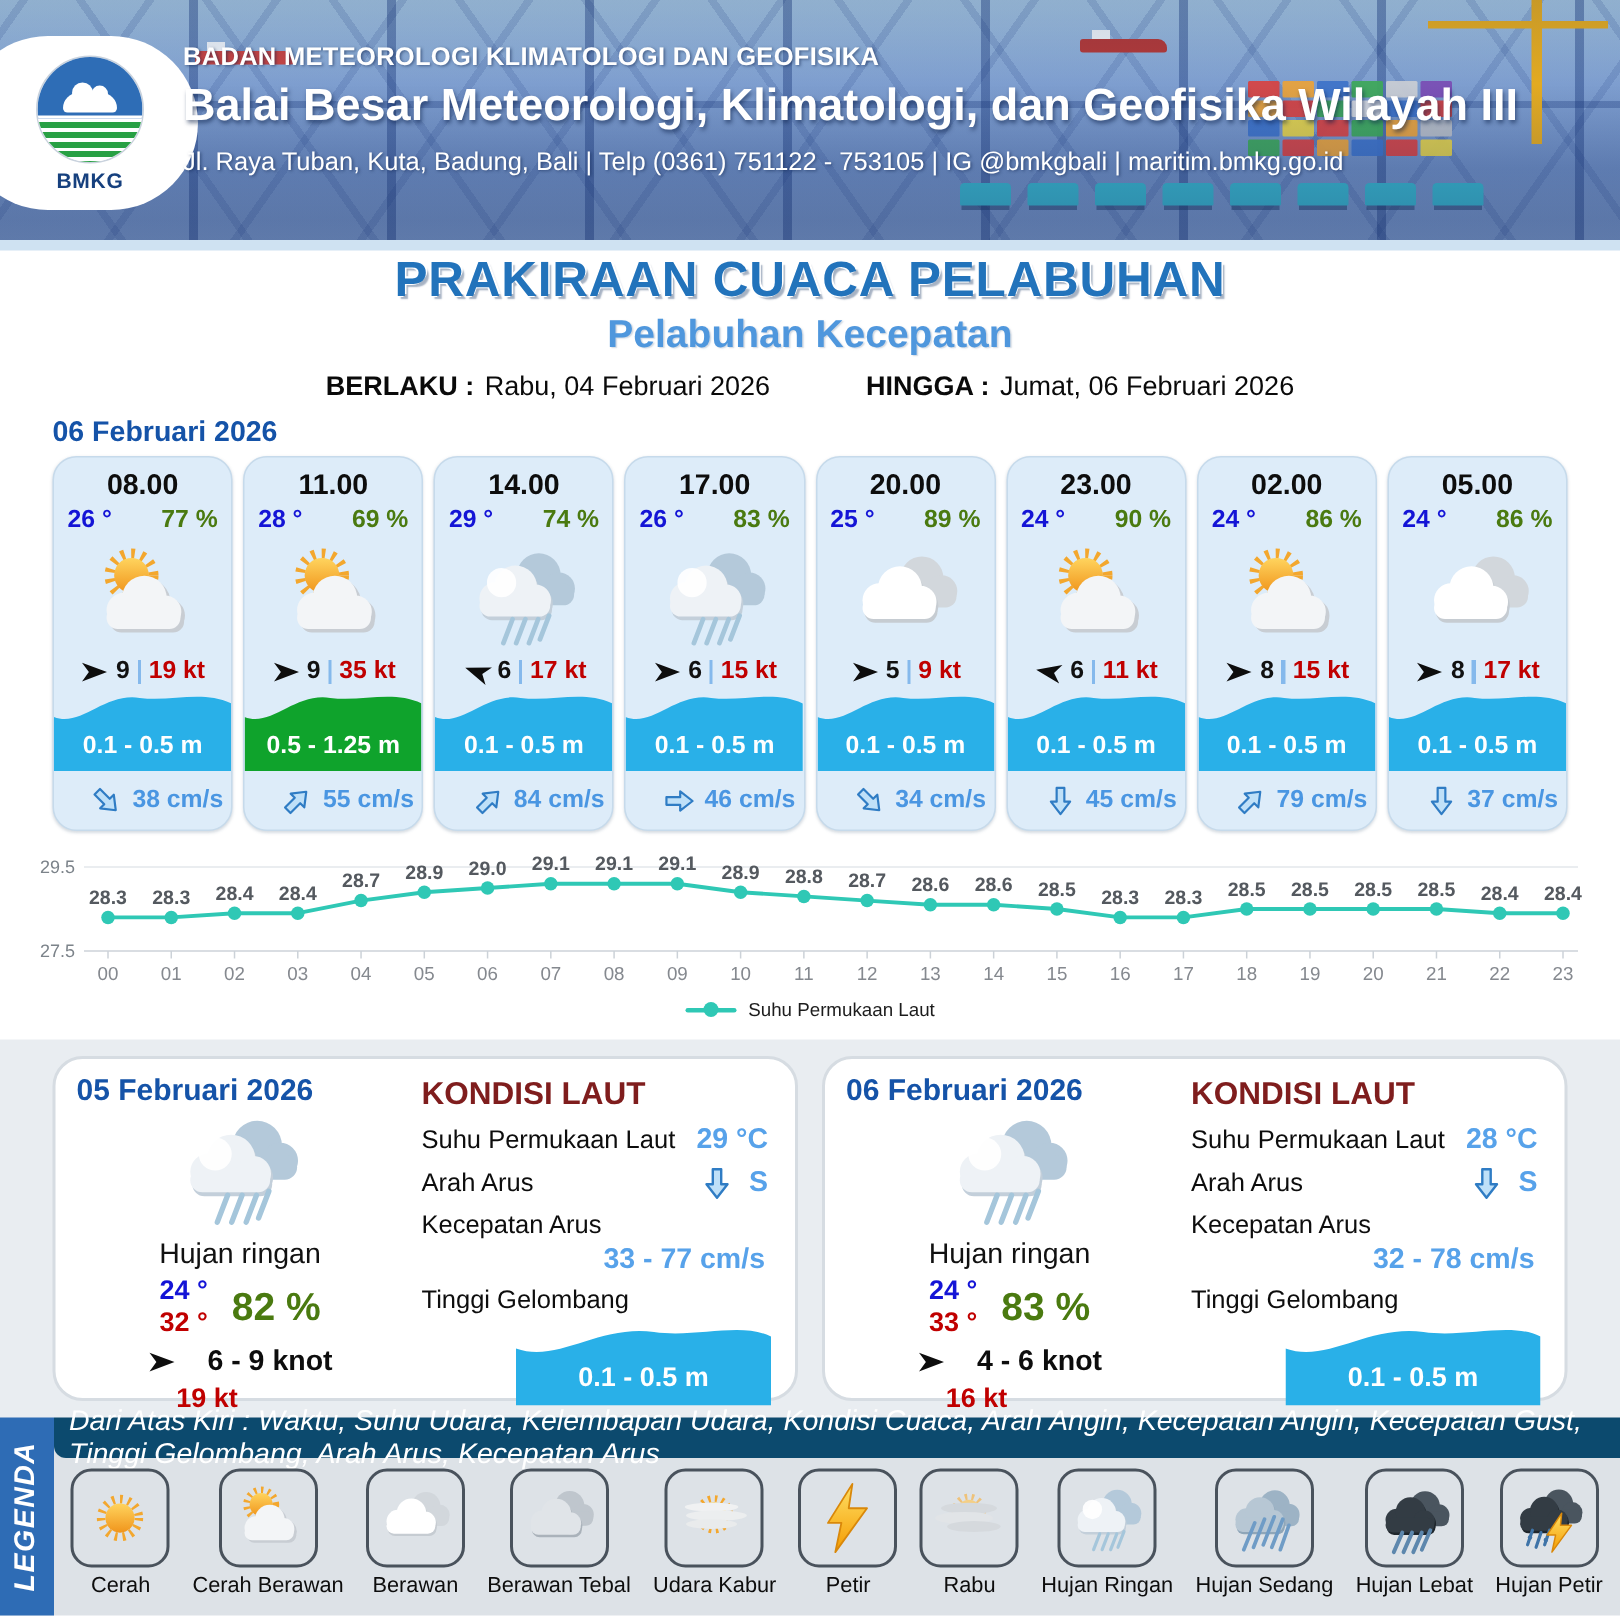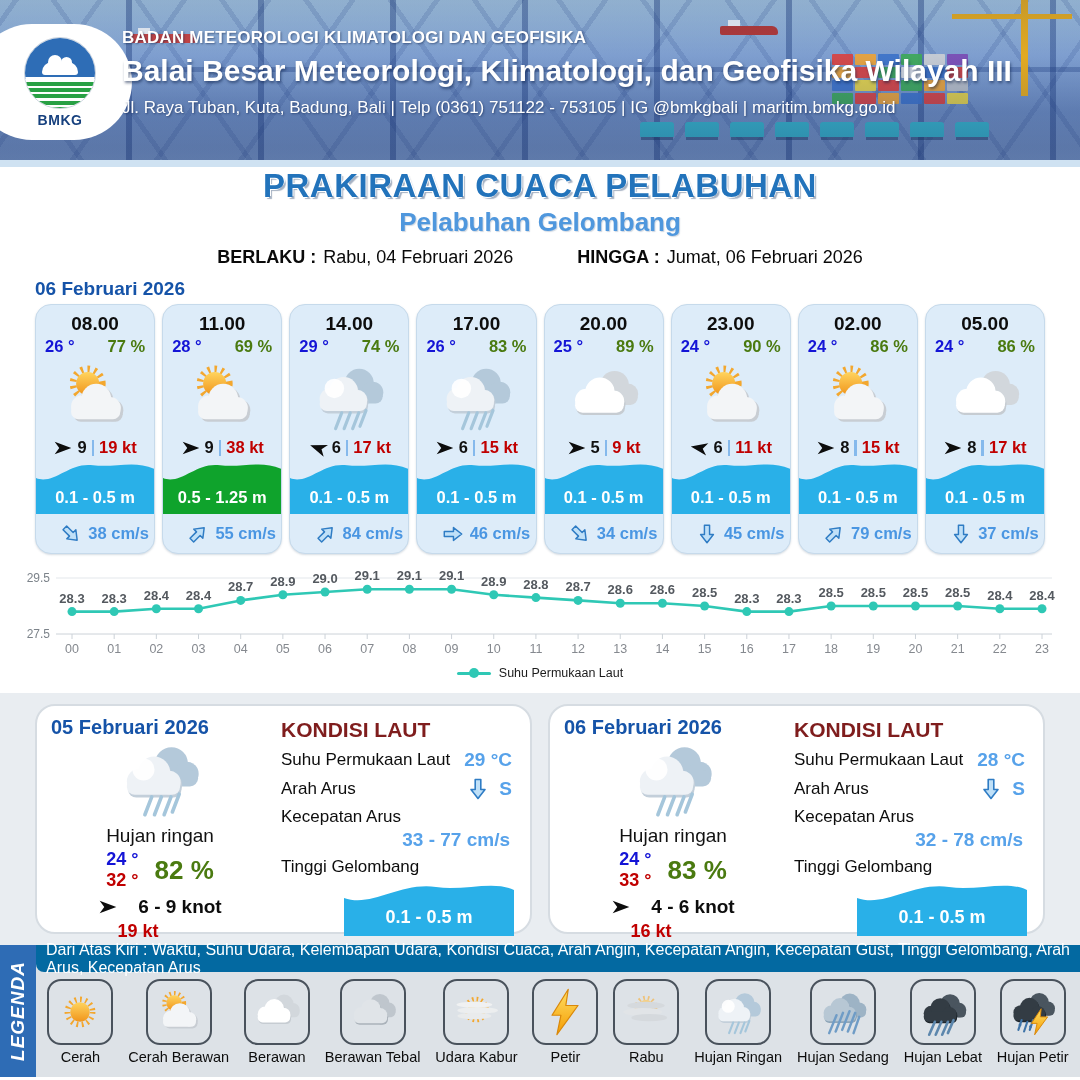--- a/index.html
+++ b/index.html
@@ -100,21 +100,21 @@
   .sea-dir svg{width:24px;height:24px;}
   .sea-speed-val{text-align:right;color:#57a2ea;font-weight:bold;font-size:19px;margin:2px 2px 4px 0;}
   .wave-badge{position:absolute;right:2px;bottom:6px;width:170px;height:58px;}
   .wave-badge svg{position:absolute;inset:0;width:100%;height:100%;}
   .wave-badge span{position:absolute;left:0;right:0;bottom:8px;text-align:center;color:#fff;font-weight:bold;font-size:18px;}
 
   
   .legend{position:relative;height:132px;background:#dde2e7;margin-top:0;}
   .legend-tab{position:absolute;left:0;top:0;bottom:0;width:36px;background:#2e6cb5;display:flex;align-items:center;justify-content:center;}
   .legend-tab span{transform:rotate(-90deg);color:#fff;font-weight:bold;font-style:italic;font-size:19px;letter-spacing:1px;white-space:nowrap;}
-  .legend-note{margin-left:36px;height:27px;background:#0369a1;color:#fff;font-size:16px;
+  .legend-note{margin-left:36px;height:27px;background:#0c4a6e;color:#fff;font-style:italic;font-size:19px;
     display:flex;align-items:center;padding-left:10px;border-radius:0 0 0 8px;}
   .legend-items{margin-left:36px;display:flex;justify-content:space-around;padding:7px 4px 0;}
   .legend-item{display:flex;flex-direction:column;align-items:center;}
   .legend-box{width:62px;height:62px;border:2px solid #49525c;border-radius:14px;display:flex;align-items:center;justify-content:center;}
   .legend-box svg{width:52px;height:52px;}
   .legend-label{font-size:14.5px;color:#0d0d0d;margin-top:4px;white-space:nowrap;}
 </style>
 </head>
 <body>
 
@@ -296,21 +296,21 @@
     <div class="hdr-text">
       <div class="hdr-line1">BADAN METEOROLOGI KLIMATOLOGI DAN GEOFISIKA</div>
       <div class="hdr-line2">Balai Besar Meteorologi, Klimatologi, dan Geofisika Wilayah III</div>
       <div class="hdr-line3">Jl. Raya Tuban, Kuta, Badung, Bali | Telp (0361) 751122 - 753105 | IG @bmkgbali | maritim.bmkg.go.id</div>
     </div>
   </div>
   <div class="hdr-strip"></div>
 
   <div class="titles">
     <div class="title-main">PRAKIRAAN CUACA PELABUHAN</div>
-    <div class="title-sub">Pelabuhan Gelombang</div>
+    <div class="title-sub">Pelabuhan Kecepatan</div>
     <div class="validity">
       <div><b>BERLAKU :</b><span>Rabu, 04 Februari 2026</span></div>
       <div><b>HINGGA :</b><span>Jumat, 06 Februari 2026</span></div>
     </div>
   </div>
 
   <div class="date-head">06 Februari 2026</div>
   <div class="cards">
 
       <div class="fcard">
@@ -362,21 +362,21 @@
           </svg>
         </div>
         <div class="fc-wind">
           <svg viewBox="0 0 24 24">
             <g transform="rotate(0 12 12)">
               <use href="#arrow-wind"></use>
             </g>
           </svg>
           <span>9</span>
           <span class="fc-sep"></span>
-          <span class="fc-gust">38 kt</span>
+          <span class="fc-gust">35 kt</span>
         </div>
         <div class="fc-wave">
           <svg viewBox="0 0 120 62" preserveAspectRatio="none">
             <path d="M0 22 C 18 30, 34 4, 58 8 C 80 11, 100 2, 120 12 L120 62 L0 62 Z" fill="#0fa32c"></path>
           </svg>
           <span class="fc-wave-txt">0.5 - 1.25 m</span>
         </div>
         <div class="fc-cur">
           <svg viewBox="0 0 24 24">
             <g transform="rotate(-45 12 12)">

